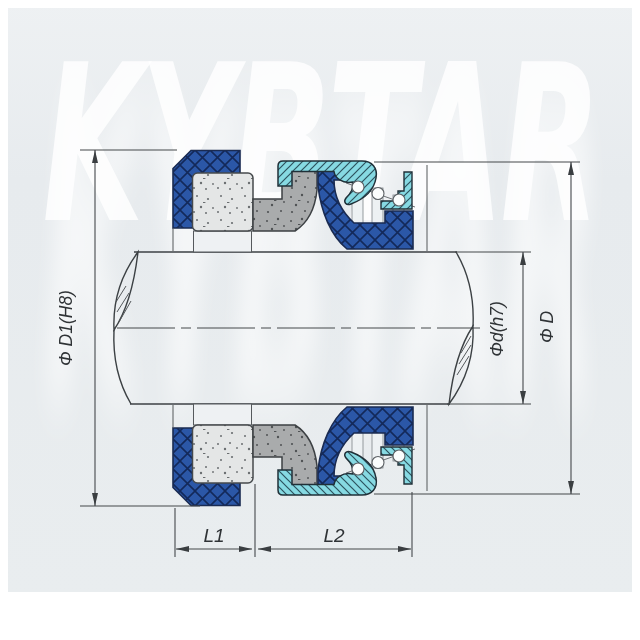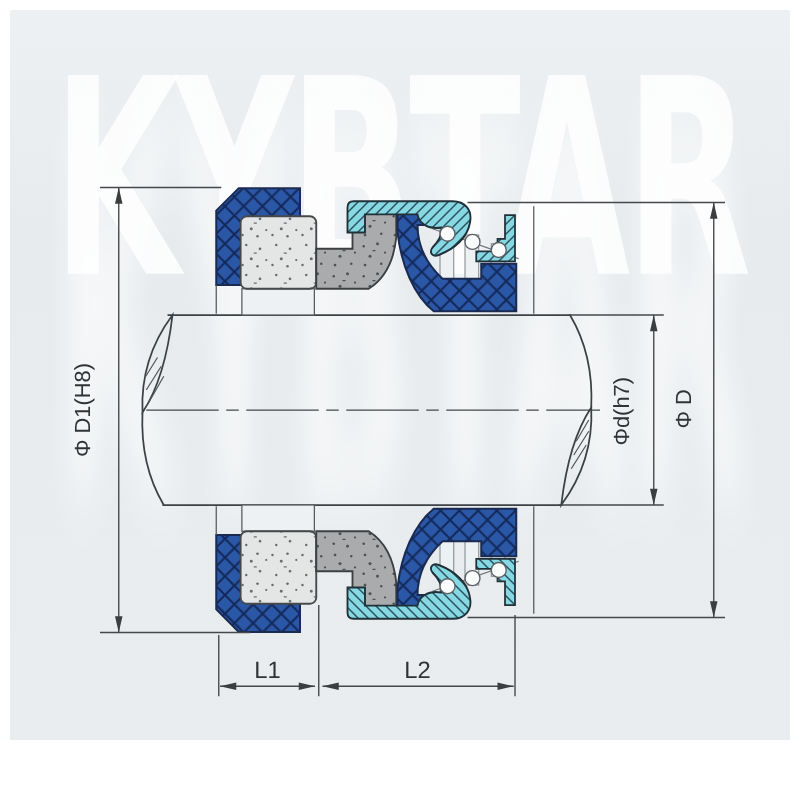--- a/index.html
+++ b/index.html
@@ -1,19 +1,20 @@
 <!DOCTYPE html>
 <html><head>
 <meta charset="utf-8">
 <style>
   html,body{margin:0;padding:0;background:#ffffff;}
   .canvas{
     position:relative;width:640px;height:600px;overflow:hidden;
     background:linear-gradient(180deg,#eef1f3 0%,#e7ebee 30%,#e9edef 100%);
     font-family:"Liberation Sans",sans-serif;
+    font-style:italic;
   }
   .wm-glow{
     position:absolute;top:18px;left:-200px;width:1040px;text-align:center;
     font-family:"DejaVu Sans",sans-serif;font-weight:bold;font-size:218px;
     letter-spacing:-6px;white-space:nowrap;color:rgba(255,255,255,0.60);
     transform:scaleX(0.60) scaleY(1.9);transform-origin:center top;
     filter:blur(16px);pointer-events:none;
   }
   .wm{
     position:absolute;top:18px;left:-200px;width:1040px;text-align:center;

